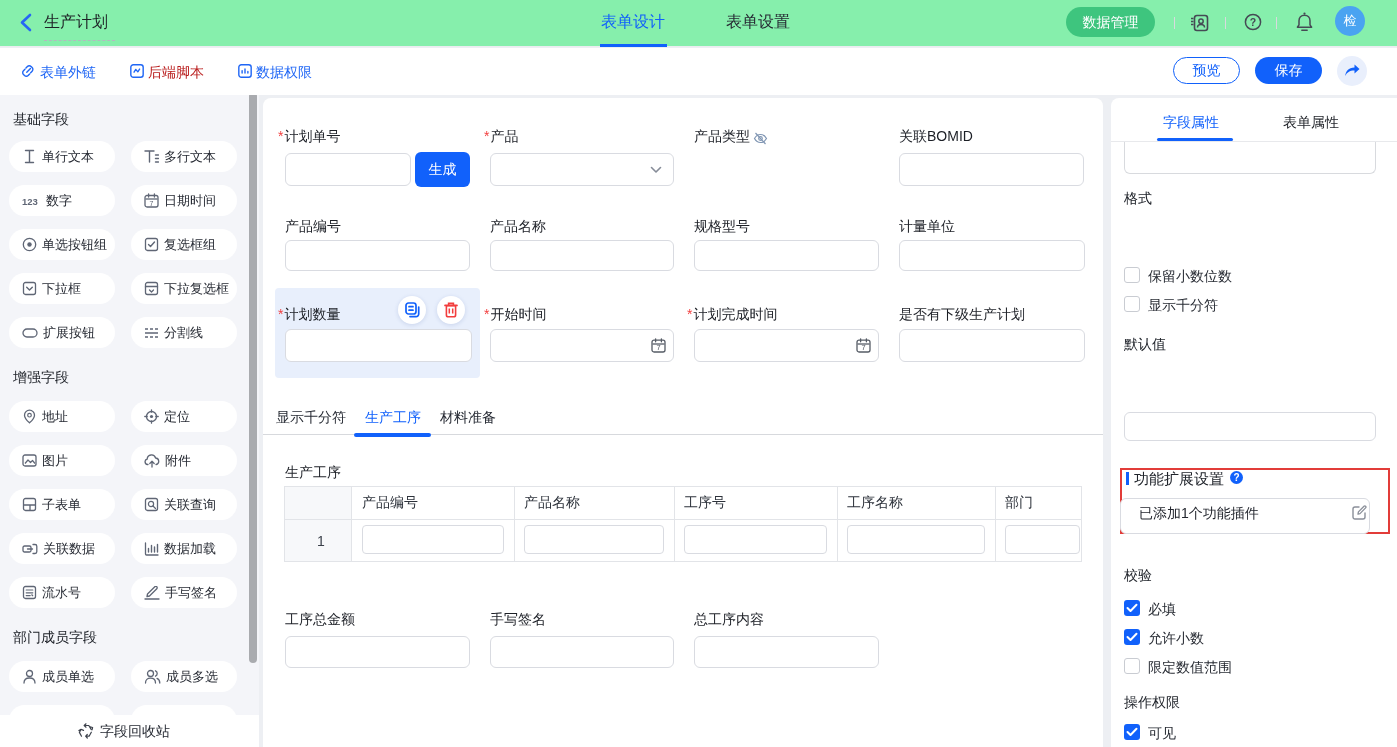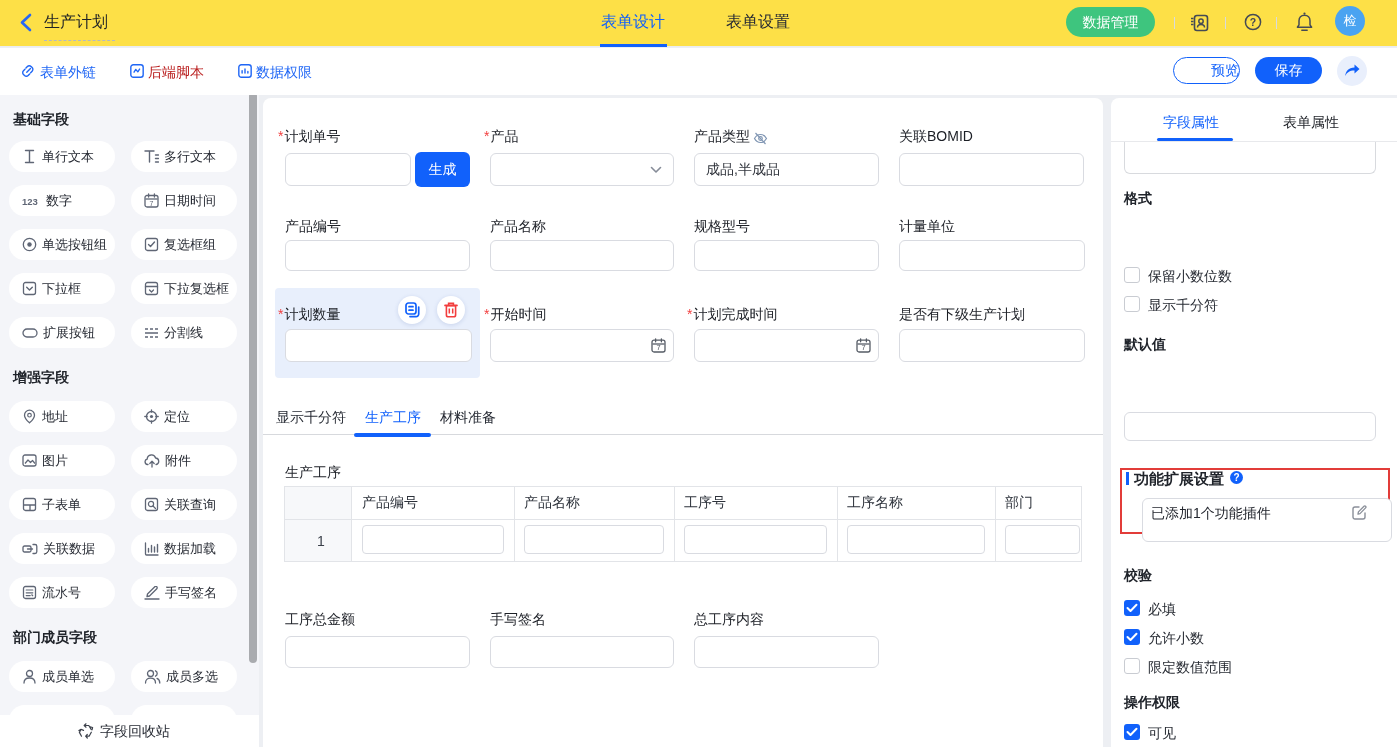--- a/index.html
+++ b/index.html
@@ -9,29 +9,29 @@
 .blue { color:#1161fb; }
 .lbl { position:absolute; font-size:14px; font-weight:normal; color:#1c1f26; white-space:nowrap; }
 .ast { color:#f23d3d; margin-right:1px; }
 .inp { position:absolute; background:#fff; border:1px solid #d9dbe1; border-radius:6px; }
 .sel-chev { position:absolute; right:11px; top:50%; margin-top:-4px; }
 .cb { position:absolute; width:16px; height:16px; border-radius:3px; }
 .cb.off { background:#fff; border:1.5px solid #c9ccd2; }
 .cb.on { background:#1161fb; }
 .cb.on svg { position:absolute; left:2px; top:3px; }
 .cblbl { position:absolute; font-size:14px; color:#272b33; }
-.h14 { position:absolute; font-size:14px; font-weight:bold; color:#20242b; }
+.h14 { position:absolute; font-size:14px; font-weight:normal; color:#20242b; }
 .pill { position:absolute; width:106px; height:31px; background:#fff; border-radius:16px; display:flex; align-items:center; padding-left:13px; }
 .pill svg { flex:0 0 auto; margin-right:5px; }
 .pill span { font-size:13px; color:#262a33; white-space:nowrap; }
 </style>
 </head>
 <body>
 
-<div class="abs" style="left:0;top:0;width:1397px;height:47px;background:#fde047;border-bottom:1px solid #ebedf0;z-index:5">
+<div class="abs" style="left:0;top:0;width:1397px;height:47px;background:#86efac;border-bottom:1px solid #ebedf0;z-index:5">
   <svg class="abs" style="left:19px;top:13px" width="13" height="19" viewBox="0 0 13 19">
       <path d="M11 2 L3 9.5 L11 17" fill="none" stroke="#2667f4" stroke-width="2.6" stroke-linecap="round" stroke-linejoin="round"></path>
     </svg>
   <div class="abs" style="left:44px;top:12px;font-size:16px;color:#1e2226;border-bottom:1px dashed #b4b8c0;padding-bottom:7px;padding-right:7px">生产计划</div>
   <div class="abs" style="left:601px;top:12px;font-size:16px;color:#1161fb">表单设计</div>
   <div class="abs" style="left:726px;top:12px;font-size:16px;color:#262a33">表单设置</div>
   <div class="abs" style="left:600px;top:44px;width:67px;height:3px;background:#1161fb"></div>
   <div class="abs" style="left:1066px;top:7px;width:89px;height:30px;border-radius:15px;background:#3ec57e;color:#fff;font-size:14px;text-align:center;line-height:30px">数据管理</div>
   <div class="abs" style="left:1174px;top:17px;width:1px;height:12px;background:#d8dade"></div>
   <div class="abs" style="left:1225px;top:17px;width:1px;height:12px;background:#d8dade"></div>
@@ -66,21 +66,21 @@
   <svg class="abs" style="left:130px;top:16px" width="14" height="14" viewBox="0 0 17 17">
     <rect x="1" y="1" width="15" height="15" rx="3" fill="none" stroke="#1f66f5" stroke-width="1.7"></rect>
     <path d="M4.5 10.5 l2.5-4 2.5 3 2.5-4" fill="none" stroke="#1f66f5" stroke-width="1.6" stroke-linejoin="round"></path>
   </svg>
   <div class="abs blue" style="left:148px;top:16px;font-size:14px;color:#b91c1c">后端脚本</div>
   <svg class="abs" style="left:238px;top:16px" width="14" height="14" viewBox="0 0 17 17">
     <rect x="1" y="1" width="15" height="15" rx="3" fill="none" stroke="#1f66f5" stroke-width="1.7"></rect>
     <path d="M5 11 v-3 M8.5 11 V6 M12 11 v-2" stroke="#1f66f5" stroke-width="1.7" stroke-linecap="round"></path>
   </svg>
   <div class="abs blue" style="left:256px;top:16px;font-size:14px;color:#1f66f5">数据权限</div>
-  <div class="abs" style="left:1173px;top:9px;width:67px;height:27px;border:1px solid #1161fb;border-radius:14px;color:#1161fb;font-size:14px;text-align:right;line-height:25px;background:#fff">预览</div>
+  <div class="abs" style="left:1173px;top:9px;width:67px;height:27px;border:1px solid #1161fb;border-radius:14px;color:#1161fb;font-size:14px;text-align:center;line-height:25px;background:#fff">预览</div>
   <div class="abs" style="left:1255px;top:9px;width:67px;height:27px;border-radius:14px;background:#1161fb;color:#fff;font-size:14px;text-align:center;line-height:27px">保存</div>
   <div class="abs" style="left:1337px;top:8px;width:30px;height:30px;border-radius:50%;background:#e9effc"></div>
   <svg class="abs" style="left:1344px;top:15px" width="17" height="15" viewBox="0 0 17 15">
     <path d="M10.5 1.5 L15.5 6 L10.5 10.5 V7.6 C5.5 7.6 3 9.5 1.2 13 C1.6 8.2 4.5 4.6 10.5 4.4 Z" fill="#1161fb"></path>
   </svg>
 </div>
 
 <div class="abs" id="sidebar" style="left:0;top:95px;width:259px;height:652px;background:#f4f5f9;overflow:hidden">
   <div class="h14" style="left:13px;top:16px">基础字段</div>
   <div class="h14" style="left:13px;top:274px">增强字段</div>
@@ -273,21 +273,20 @@
   </svg>
   <div class="lbl" style="left:636px;top:30px">关联BOMID</div>
 
   <div class="inp" style="left:22px;top:55px;width:126px;height:33px"></div>
   <div class="abs" style="left:152px;top:54px;width:55px;height:35px;background:#1161fb;border-radius:6px;color:#fff;font-size:14px;text-align:center;line-height:35px">生成</div>
   <div class="inp" style="left:227px;top:55px;width:184px;height:33px">
     <svg class="sel-chev" width="12" height="8" viewBox="0 0 12 8">
         <path d="M1.5 1.5 L6 6 L10.5 1.5" fill="none" stroke="#868c98" stroke-width="1.6" stroke-linecap="round" stroke-linejoin="round"></path>
       </svg>
   </div>
-  <div class="inp" style="left:431px;top:55px;width:185px;height:33px;font-size:14px;color:#30343c;line-height:31px;padding-left:11px">成品,半成品</div>
   <div class="inp" style="left:636px;top:55px;width:185px;height:33px"></div>
 
   <div class="lbl" style="left:22px;top:120px">产品编号</div>
   <div class="lbl" style="left:227px;top:120px">产品名称</div>
   <div class="lbl" style="left:431px;top:120px">规格型号</div>
   <div class="lbl" style="left:636px;top:120px">计量单位</div>
 
   <div class="inp" style="left:22px;top:142px;width:185px;height:31px"></div>
   <div class="inp" style="left:227px;top:142px;width:184px;height:31px"></div>
   <div class="inp" style="left:431px;top:142px;width:185px;height:31px"></div>
@@ -382,21 +381,21 @@
   <div class="cb off" style="left:13px;top:198px"></div>
   <div class="cblbl" style="left:37px;top:199px">显示千分符</div>
 
   <div class="h14" style="left:13px;top:238px">默认值</div>
   <div class="inp" style="left:13px;top:314px;width:252px;height:29px"></div>
 
   <div class="abs" style="left:9px;top:370px;width:270px;height:66px;border:2px solid #e23c39"></div>
   <div class="abs" style="left:15px;top:374px;width:3px;height:13px;background:#1161fb"></div>
   <div class="h14" style="left:23px;top:372px;font-size:15px">功能扩展设置</div>
   <div class="abs" style="left:119px;top:373px;width:13px;height:13px;border-radius:50%;background:#1161fb;color:#fff;font-size:10px;font-weight:bold;text-align:center;line-height:13px">?</div>
-  <div class="inp" style="left:31px;top:400px;width:250px;height:44px;font-size:14px;color:#23262e;line-height:28px;padding-left:8px">已添加1个功能插件</div>
+  <div class="inp" style="left:9px;top:400px;width:250px;height:36px;font-size:14px;color:#23262e;line-height:28px;padding-left:18px">已添加1个功能插件</div>
   <svg class="abs" style="left:241px;top:407px" width="15" height="15" viewBox="0 0 15 15">
     <path d="M13 8 v4 a2 2 0 0 1-2 2 H3 a2 2 0 0 1-2-2 V4 a2 2 0 0 1 2-2 h4" fill="none" stroke="#8a8f99" stroke-width="1.4" stroke-linecap="round"></path>
     <path d="M6 9.2 l0.4-2.3 L12 1.3 a1.1 1.1 0 0 1 1.6 1.6 L8 8.6 Z" fill="none" stroke="#8a8f99" stroke-width="1.3" stroke-linejoin="round"></path>
   </svg>
 
   <div class="h14" style="left:13px;top:469px">校验</div>
   <div class="cb on" style="left:13px;top:502px">
       <svg width="12" height="10" viewBox="0 0 12 10">
         <path d="M1.5 5 L4.5 8 L10.5 1.8" fill="none" stroke="#fff" stroke-width="2" stroke-linecap="round" stroke-linejoin="round"></path>
       </svg>

